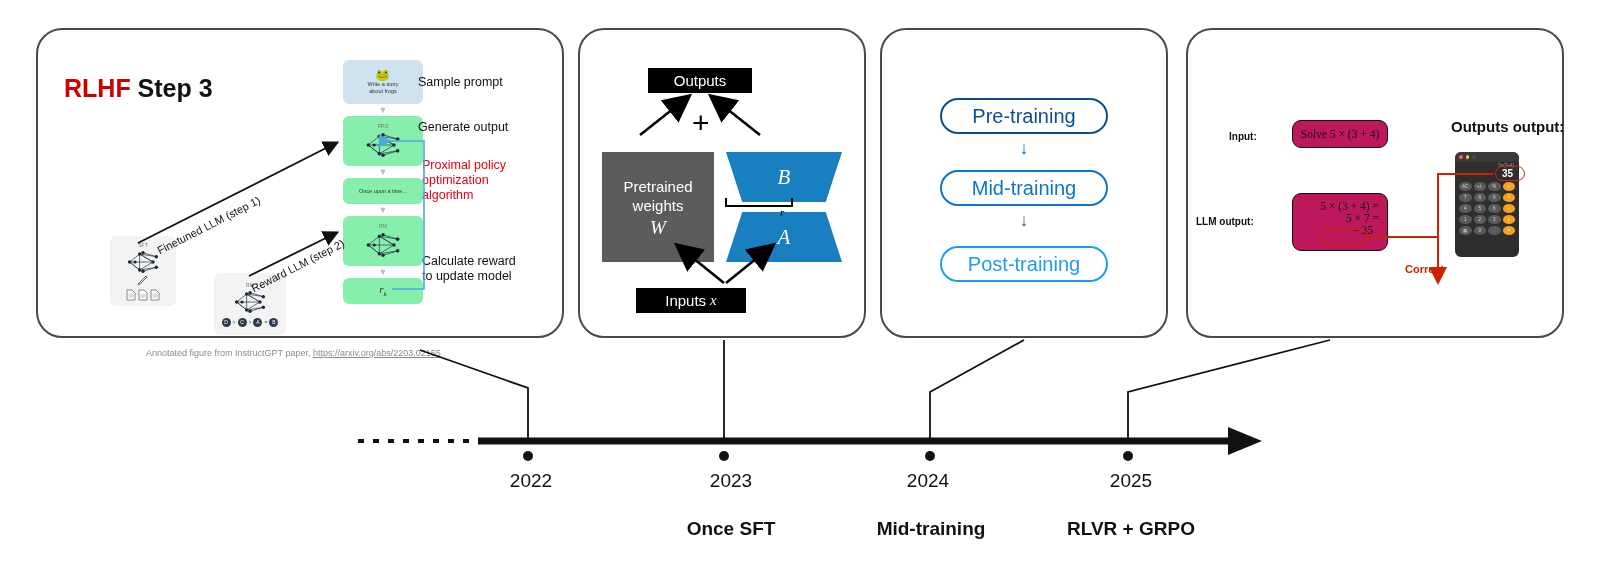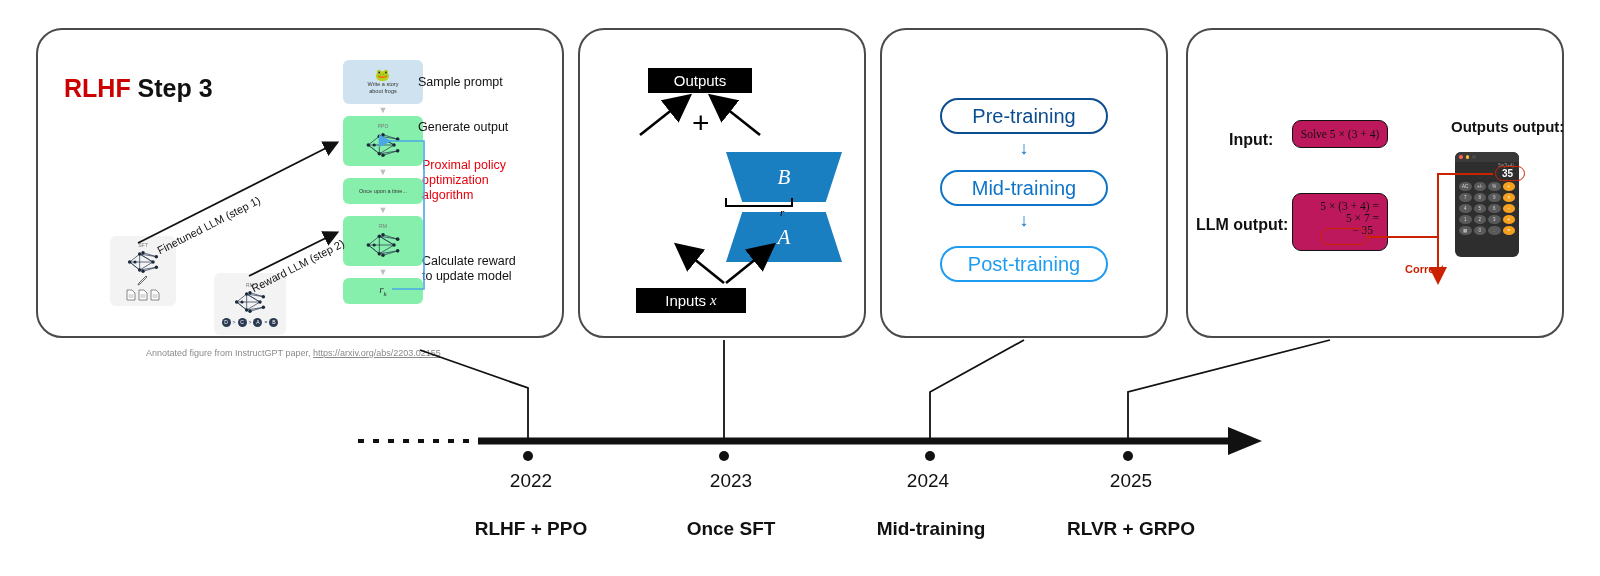--- a/index.html
+++ b/index.html
@@ -76,21 +76,21 @@
 
   
   .stage{
     position:absolute;left:940px;border-radius:18px;background:#fff;
     display:flex;align-items:center;justify-content:center;
     font-size:20px;width:168px;height:36px;box-sizing:border-box;
   }
   .stage-arrow{position:absolute;left:1018px;width:12px;text-align:center;font-size:18px;font-weight:bold;}
 
   
-  .lbl-b{position:absolute;font-size:16px;font-weight:bold;color:#111;white-space:nowrap;}
+  .lbl-b{position:absolute;font-size:10px;font-weight:bold;color:#111;white-space:nowrap;}
   .wbox{position:absolute;border:1.6px solid #111;border-radius:9px;background:#be185d;box-sizing:border-box;}
   .mono-math{font-family:"Liberation Serif",serif;font-size:11.5px;color:#111;}
   .redpill{position:absolute;border:1.8px solid #cc2200;border-radius:10px;box-sizing:border-box;}
   .redtxt{position:absolute;color:#cc2200;font-size:11px;font-weight:bold;white-space:nowrap;}
 
   .calc{position:absolute;left:1455px;top:152px;width:64px;height:105px;background:#2e2e2e;border-radius:6px;overflow:hidden;}
   .calc .bar{height:10px;display:flex;align-items:center;gap:3px;padding-left:4px;background:#3a3a3a;}
   .dot{width:3.5px;height:3.5px;border-radius:50%;}
   .calc .expr{font-size:4.5px;color:#9a9a9a;text-align:right;padding-right:5px;margin-top:1px;}
   .calc .res{font-size:10px;color:#fff;text-align:right;padding-right:6px;font-weight:bold;line-height:11px;}
@@ -254,20 +254,25 @@
     <div class="note" style="left:384px;top:224px;">Calculate reward<br>to update model</div>
 
     <div class="caption"><span>Annotated figure from InstructGPT paper, </span><a href="#">https://arxiv.org/abs/2203.02155</a></div>
   </div>
 
   <div class="panel" id="panel-lora">
     <div class="blk" style="left:68px;top:38px;width:104px;height:25px;">Outputs</div>
 
     <div class="plus" style="left:112px;top:78px;">+</div>
 
+    <div class="graybox" style="left:22px;top:122px;width:112px;height:110px;">
+      <div>Pretrained</div>
+      <div>weights</div>
+      <div class="w">W</div>
+    </div>
 
     <div class="trapL" style="left:146px;top:122px;width:116px;height:50px;background:#1a7fc1;clip-path:polygon(0% 0%,100% 0%,86% 100%,14% 100%);">B</div>
 
     <div class="trapL" style="left:146px;top:182px;width:116px;height:50px;background:#1a7fc1;clip-path:polygon(14% 0%,86% 0%,100% 100%,0% 100%);">A</div>
 
     <div class="rlabel" style="left:200px;top:176px;">r</div>
 
     <div class="blk" style="left:56px;top:258px;width:110px;height:25px;">
         <span>Inputs</span>
         <em>x</em>
@@ -331,21 +336,20 @@
   </div>
   <div class="redpill" style="left:1495px;top:166px;width:30px;height:15px;"></div>
 
   <div class="redtxt" style="left:1405px;top:263px;">Correct</div>
 
   <div class="yearlbl" style="left:471px;top:470px;width:120px;">2022</div>
   <div class="yearlbl" style="left:671px;top:470px;width:120px;">2023</div>
   <div class="yearlbl" style="left:868px;top:470px;width:120px;">2024</div>
   <div class="yearlbl" style="left:1071px;top:470px;width:120px;">2025</div>
 
-  <div class="evtlbl" style="left:441px;top:518px;width:180px;">RLHF + PPO</div>
   <div class="evtlbl" style="left:641px;top:518px;width:180px;">Once SFT</div>
   <div class="evtlbl" style="left:841px;top:518px;width:180px;">Mid-training</div>
   <div class="evtlbl" style="left:1041px;top:518px;width:180px;">RLVR + GRPO</div>
 
   <svg class="overlay" viewBox="0 0 1600 576">
     <defs>
       <marker id="ah" markerWidth="9" markerHeight="9" refX="7" refY="4.5" orient="auto">
         <path d="M0 0 L9 4.5 L0 9 z" fill="#111"></path>
       </marker>
       <marker id="ahb" markerWidth="11" markerHeight="11" refX="9" refY="5.5" orient="auto">

